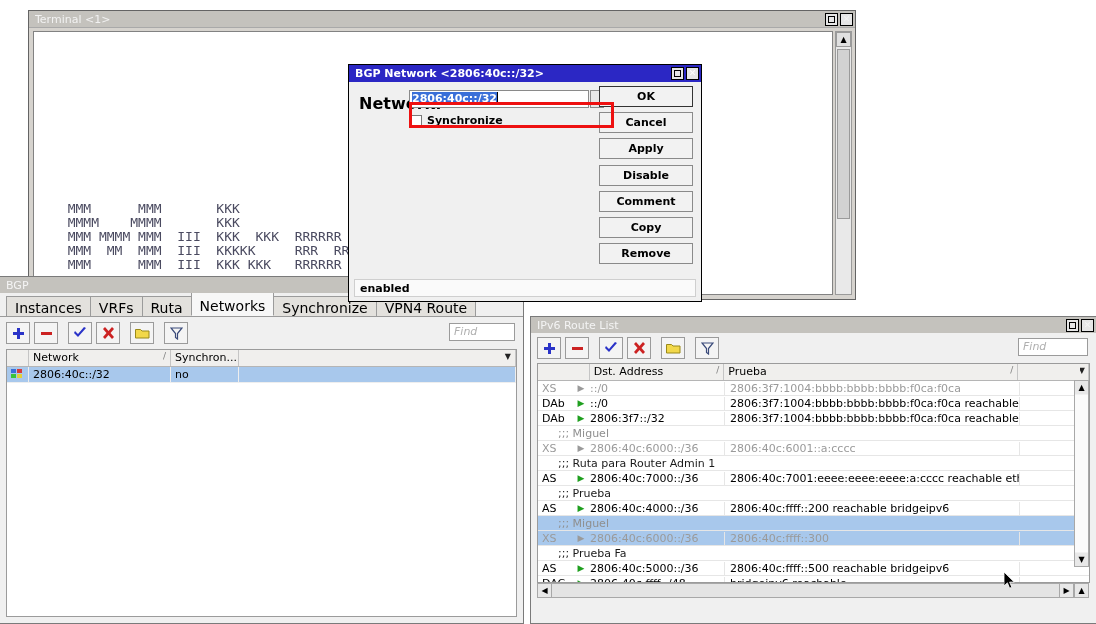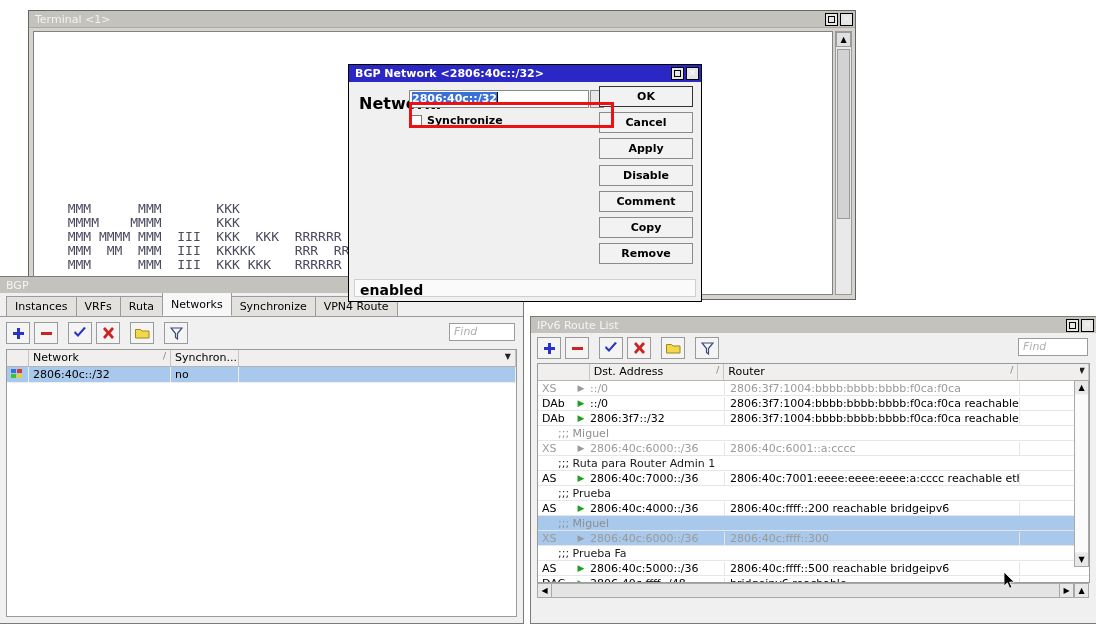--- a/index.html
+++ b/index.html
@@ -30,21 +30,21 @@
   .term-scroll .arrow{height:15px;background:#e0e0e0;border:1px solid #9a9a9a;box-sizing:border-box;
       display:flex;align-items:center;justify-content:center;font-size:8px;}
   .term-scroll .thumb{position:absolute;top:17px;left:1px;right:1px;height:170px;background:#d2d2d2;border:1px solid #9a9a9a;box-sizing:border-box;}
 
   
   #bgp-window{left:0px;top:276px;width:524px;height:348px;background:#f0f0f0;border:1px solid #7a7a7a;border-left:none;}
   #bgp-window .titlebar{background:#c4c2bd;color:#f4f4f4;height:16px;}
   .tabbar{position:absolute;top:16px;left:0;right:0;height:24px;background:#f0f0f0;
     border-bottom:1px solid #9b9b9b;display:flex;align-items:flex-end;padding-left:6px;box-sizing:border-box;overflow:hidden;}
   .tab{border:1px solid #9b9b9b;border-bottom:none;background:#e3e1dd;padding:3px 8px 3px 8px;margin-right:-1px;
-       font-size:11px;white-space:nowrap;box-sizing:border-box;height:20px;}
+       font-size:14px;white-space:nowrap;box-sizing:border-box;height:20px;}
   .tab.active{background:#f7f7f7;height:24px;padding-top:5px;position:relative;z-index:3;border-bottom:1px solid #f7f7f7;}
 
   .toolbar{position:absolute;left:0;right:0;height:28px;display:flex;align-items:center;padding-left:6px;box-sizing:border-box;}
   .tbtn{width:24px;height:22px;border:1px solid #9b9b9b;background:#f4f4f4;margin-right:4px;
         display:flex;align-items:center;justify-content:center;box-sizing:border-box;}
   .tbtn.gap{margin-left:6px;}
   .findbox{position:absolute;right:8px;top:4px;width:66px;height:18px;background:#fff;border:1px solid #9b9b9b;
      color:#b0b0b0;font-style:italic;font-size:11px;padding:1px 4px;box-sizing:border-box;}
 
   
@@ -99,21 +99,21 @@
   .field-caret{display:inline-block;width:1px;height:12px;background:#000;vertical-align:-2px;}
   .field-spin{position:absolute;left:241px;top:8px;width:14px;height:18px;background:#e8e8e8;border:1px solid #8a8a8a;box-sizing:border-box;}
   .chk-row{position:absolute;left:62px;top:32px;display:flex;align-items:center;font-size:11px;}
   .chkbox{width:11px;height:11px;border:1px solid #7a7a7a;background:#fff;margin-right:5px;box-sizing:border-box;}
   .btncol{position:absolute;right:8px;top:4px;width:94px;}
   .dbtn{width:94px;height:21px;background:#f2f2f2;border:1px solid #8a8a8a;box-sizing:border-box;
      display:flex;align-items:center;justify-content:center;font-size:11px;margin-bottom:5px;}
   .dbtn.primary{border:1px solid #333;}
   .dbtn.spacer-top{margin-top:6px;}
   .dlg-status{position:absolute;left:5px;right:5px;bottom:4px;height:18px;background:#fafafa;border:1px solid #cfcfcf;
-     font-size:14px;padding:2px 0 0 5px;box-sizing:border-box;}
+     font-size:11px;padding:2px 0 0 5px;box-sizing:border-box;}
   .redbox{position:absolute;left:409px;top:102px;width:205px;height:26px;border:3px solid #ee1111;box-sizing:border-box;z-index:40;pointer-events:none;}
   .cursor{position:absolute;left:1004px;top:572px;width:12px;height:18px;z-index:60;}
 </style>
 </head>
 <body>
 
 <div class="win" id="terminal-window">
   <div class="titlebar inactive">
     <span class="tb-title">Terminal &lt;1&gt;</span>
     <span class="tbbtns">
@@ -253,21 +253,21 @@
     <div class="findbox" style="width:70px;">Find</div>
   </div>
 
   <div class="grid" style="top:46px;bottom:40px;right:6px;">
     <div class="ghead">
       <div class="hc" style="width:52px;"></div>
       <div class="hc" style="width:135px;">
         <span>Dst. Address</span><span class="sortmark">/</span>
       </div>
       <div class="hc" style="width:295px;">
-        <span>Router</span><span class="sortmark">/</span>
+        <span>Prueba</span><span class="sortmark">/</span>
       </div>
       <div class="hc" style="width:62px;margin-top:18px;"><span>Distance</span></div>
       <div class="hc" style="flex:1;position:relative;">
         <span class="sortmark" style="font-size:8px;top:2px;color:#222;right:3px;">▼</span>
       </div>
     </div>
     <div id="routes-body">
         <div class="rrow dim">
           <div class="c-flag">XS</div>
           <div class="c-arrow arrow-d">▶</div>

